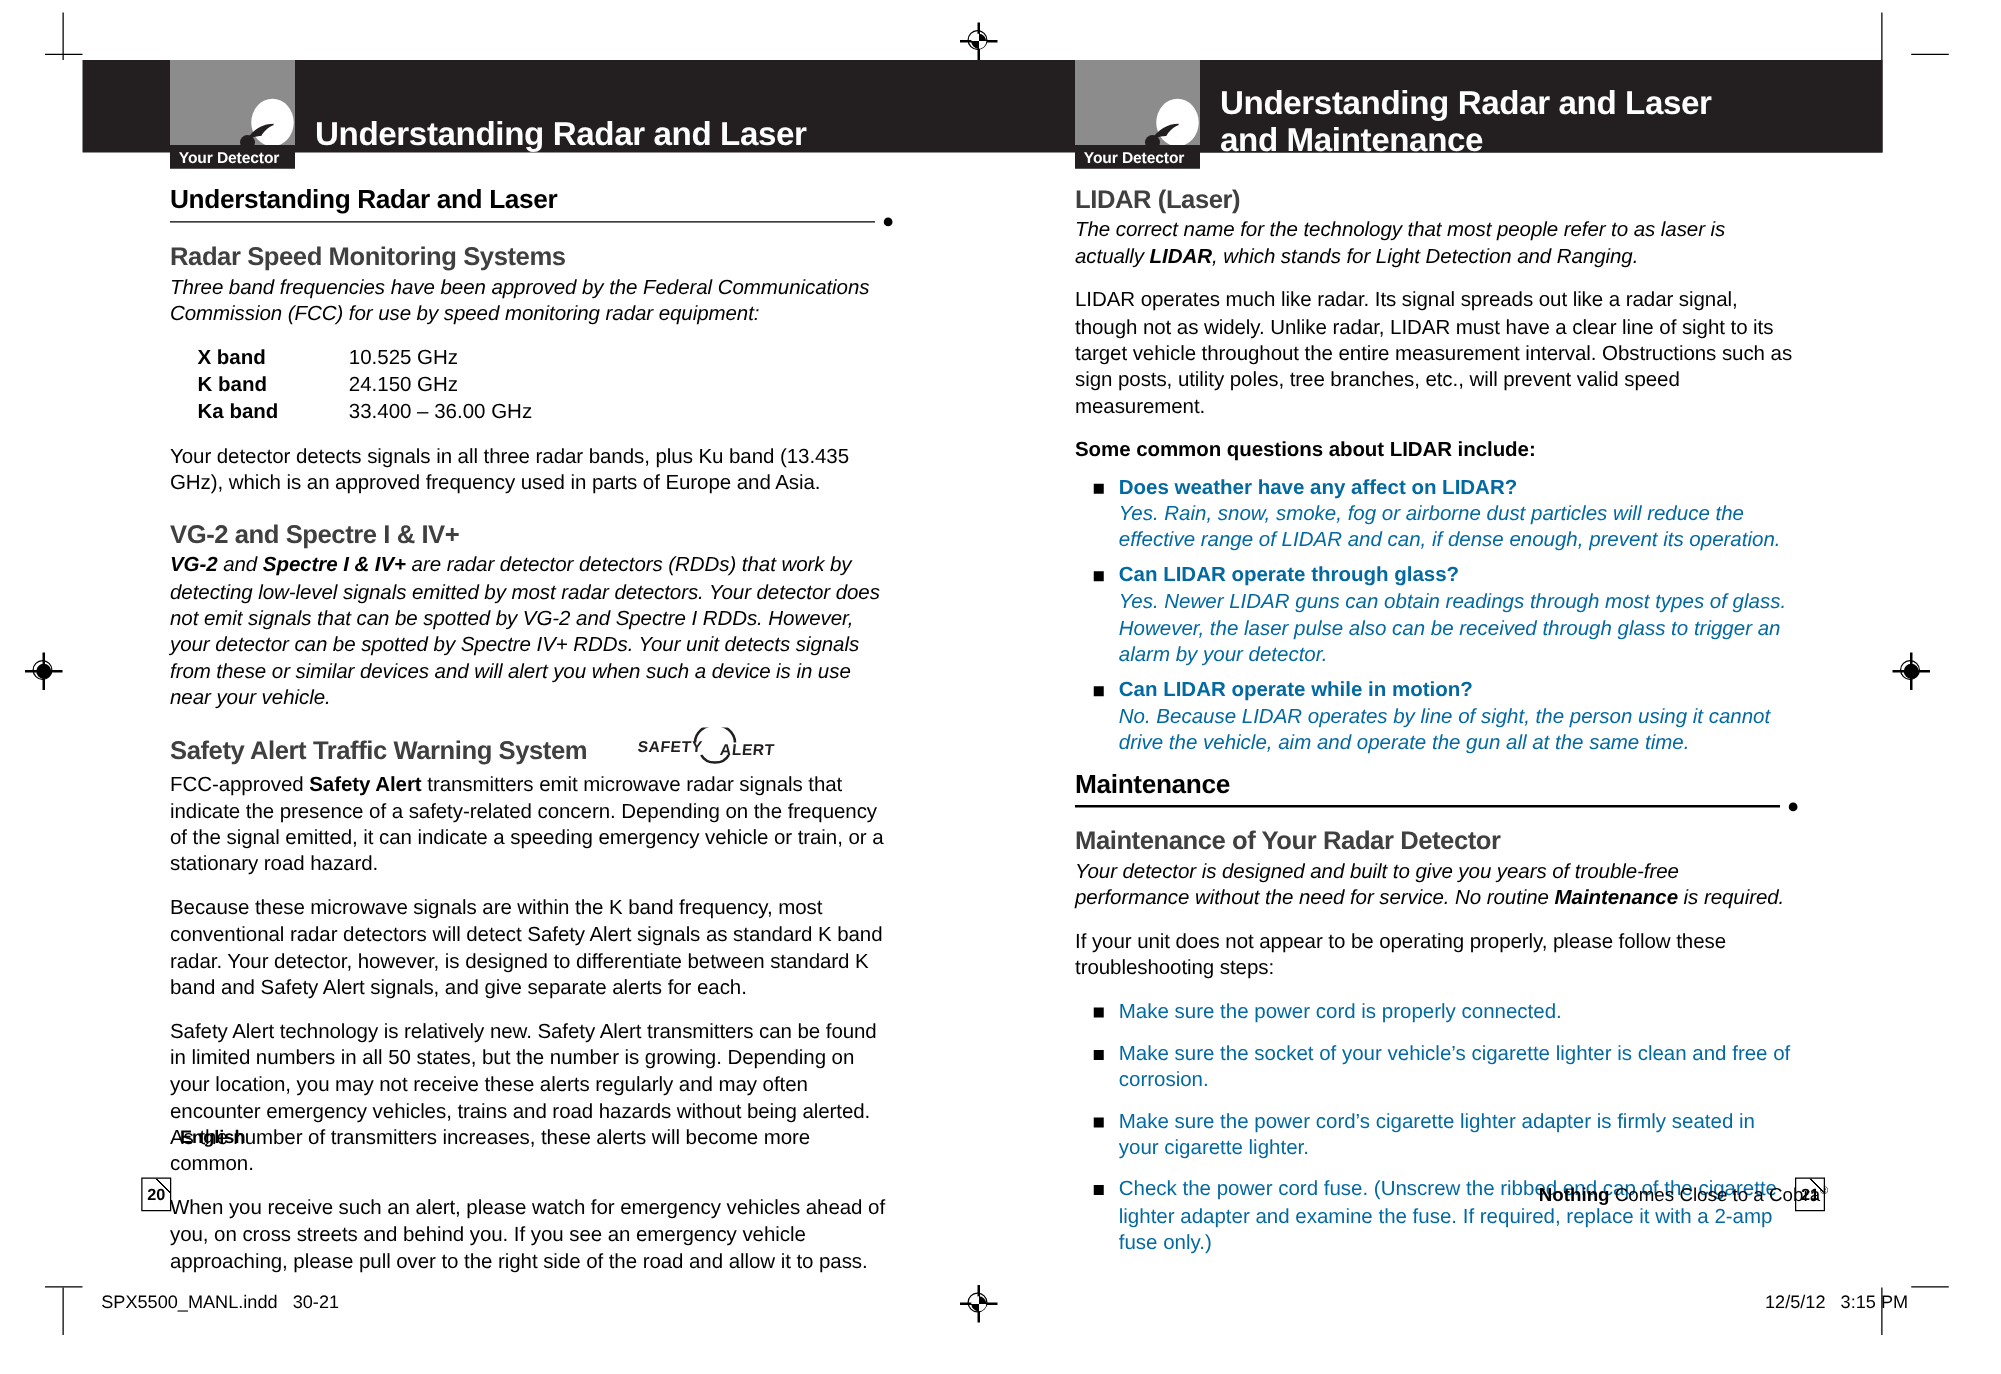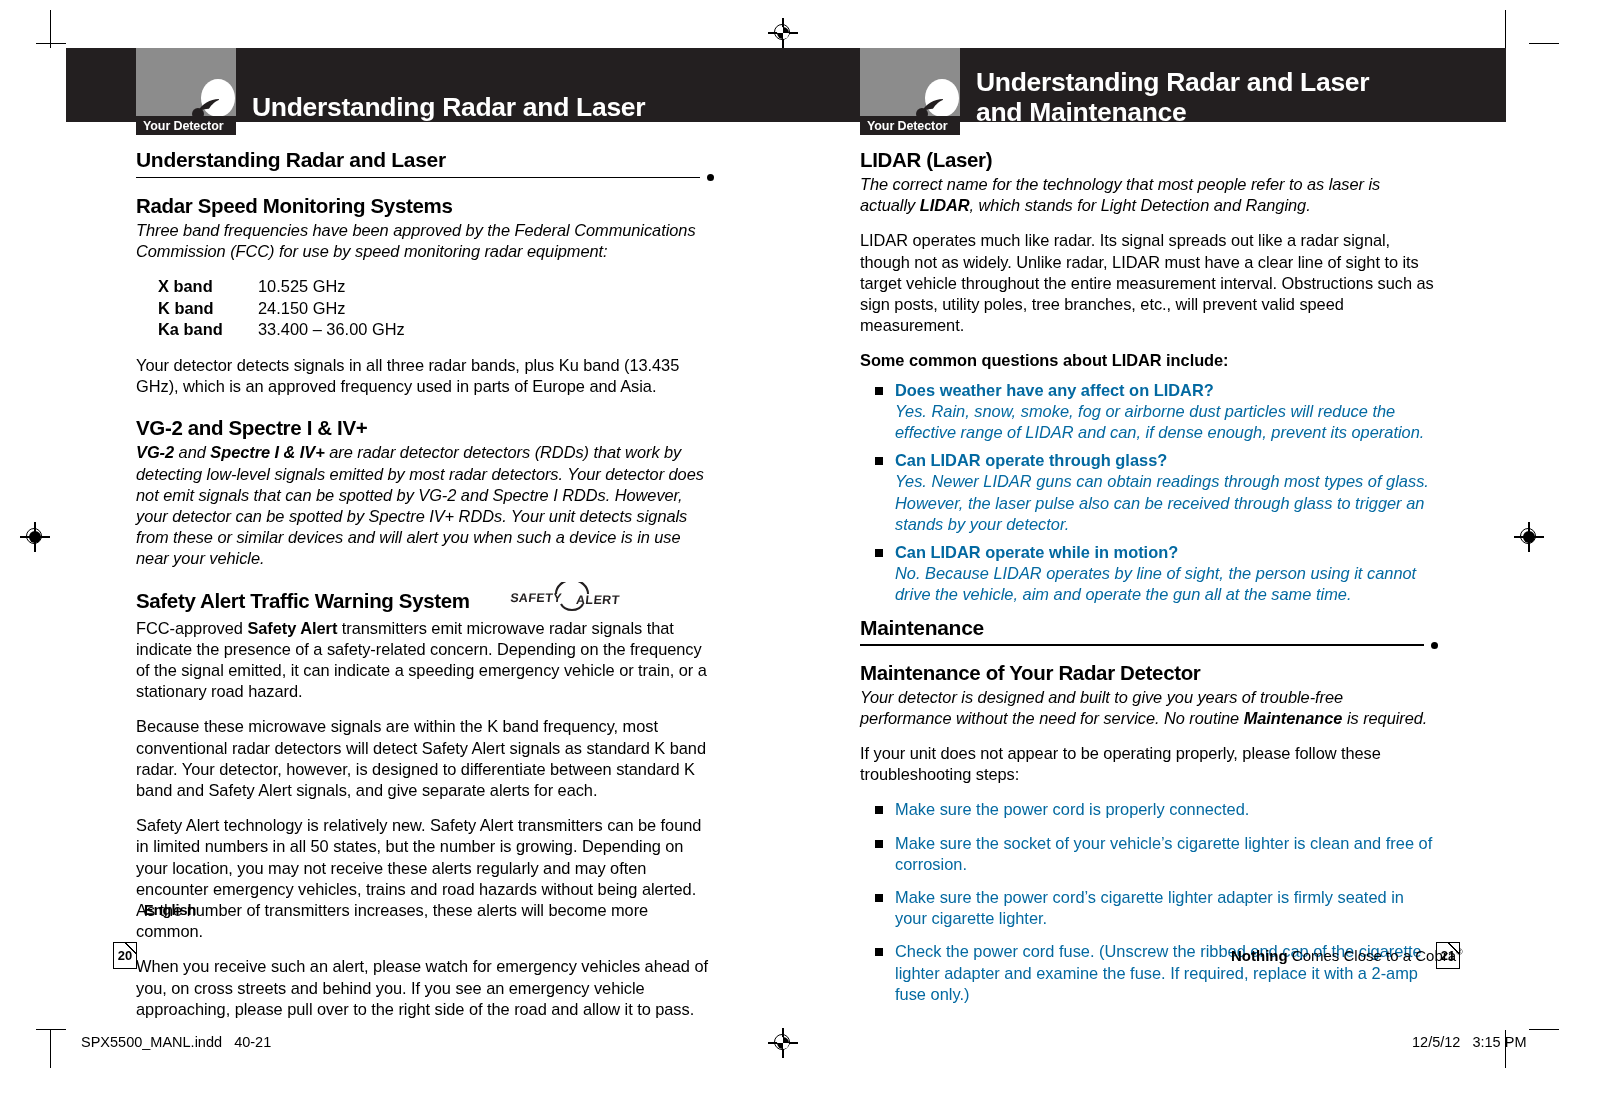--- a/index.html
+++ b/index.html
@@ -102,42 +102,42 @@
     width: 7px; height: 7px;
     border-radius: 50%;
     background: #000;
   }
 
   h2.sub {
     font-size: 20.5px;
     font-weight: bold;
     letter-spacing: -0.35px;
     margin: 0;
-    color: #000000;
+    color: #404040;
   }
   p.body {
     font-size: 16.4px;
     line-height: 21.2px;
     margin: 0;
     color: #000;
     letter-spacing: -0.05px;
   }
   p.body + p.body { margin-top: 14px; }
   .tight { margin-top: 2px !important; font-style: italic; }
 
   b, strong { font-weight: bold; }
 
   
   .band-table {
     margin: 14px 0 0 22px;
     font-size: 16.4px;
     line-height: 21.2px;
     color: #000;
   }
-  .band-row { display: flex; }
+  .band-row { display: flex; gap: 21px; }
   .band-name { width: 100px; font-weight: bold; }
 
   
   ul.sqlist {
     list-style: none;
     margin: 8px 0 0 0;
     padding: 0 0 0 14px;
   }
   ul.sqlist > li {
     position: relative;
@@ -345,21 +345,21 @@
 
     <ul class="sqlist">
       <li>
         <span class="sq"></span>
         <span class="q">Does weather have any affect on LIDAR?</span>
         <span class="a">Yes. Rain, snow, smoke, fog or airborne dust particles will reduce the effective range of LIDAR and can, if dense enough, prevent its operation.</span>
       </li>
       <li>
         <span class="sq"></span>
         <span class="q">Can LIDAR operate through glass?</span>
-        <span class="a">Yes. Newer LIDAR guns can obtain readings through most types of glass. However, the laser pulse also can be received through glass to trigger an stands by your detector.</span>
+        <span class="a">Yes. Newer LIDAR guns can obtain readings through most types of glass. However, the laser pulse also can be received through glass to trigger an alarm by your detector.</span>
       </li>
       <li>
         <span class="sq"></span>
         <span class="q">Can LIDAR operate while in motion?</span>
         <span class="a">No. Because LIDAR operates by line of sight, the person using it cannot drive the vehicle, aim and operate the gun all at the same time.</span>
       </li>
     </ul>
 
     <div class="rule-heading" style="font-size:21px; margin-top:10px; padding-bottom:2px;">
       <span>Maintenance</span>
@@ -393,16 +393,16 @@
         <span>Check the power cord fuse. (Unscrew the ribbed end cap of the cigarette lighter adapter and examine the fuse. If required, replace it with a 2-amp fuse only.)</span>
       </li>
     </ul>
   </div>
 
   <div class="foot-tag" style="left:1231px; top:947px;">
     <b>Nothing</b><span> Comes Close to a Cobra</span><span class="reg">®</span>
   </div>
   <div class="page-chip" style="left:1436px; top:942px;">21</div>
 
-  <div class="print-foot" style="left:81px; top:1034px;">SPX5500_MANL.indd   40-21</div>
+  <div class="print-foot" style="left:81px; top:1034px;">SPX5500_MANL.indd   30-21</div>
   <div class="print-foot" style="left:1412px; top:1034px;">12/5/12   3:15 PM</div>
 
 </div>
 
 </body></html>

